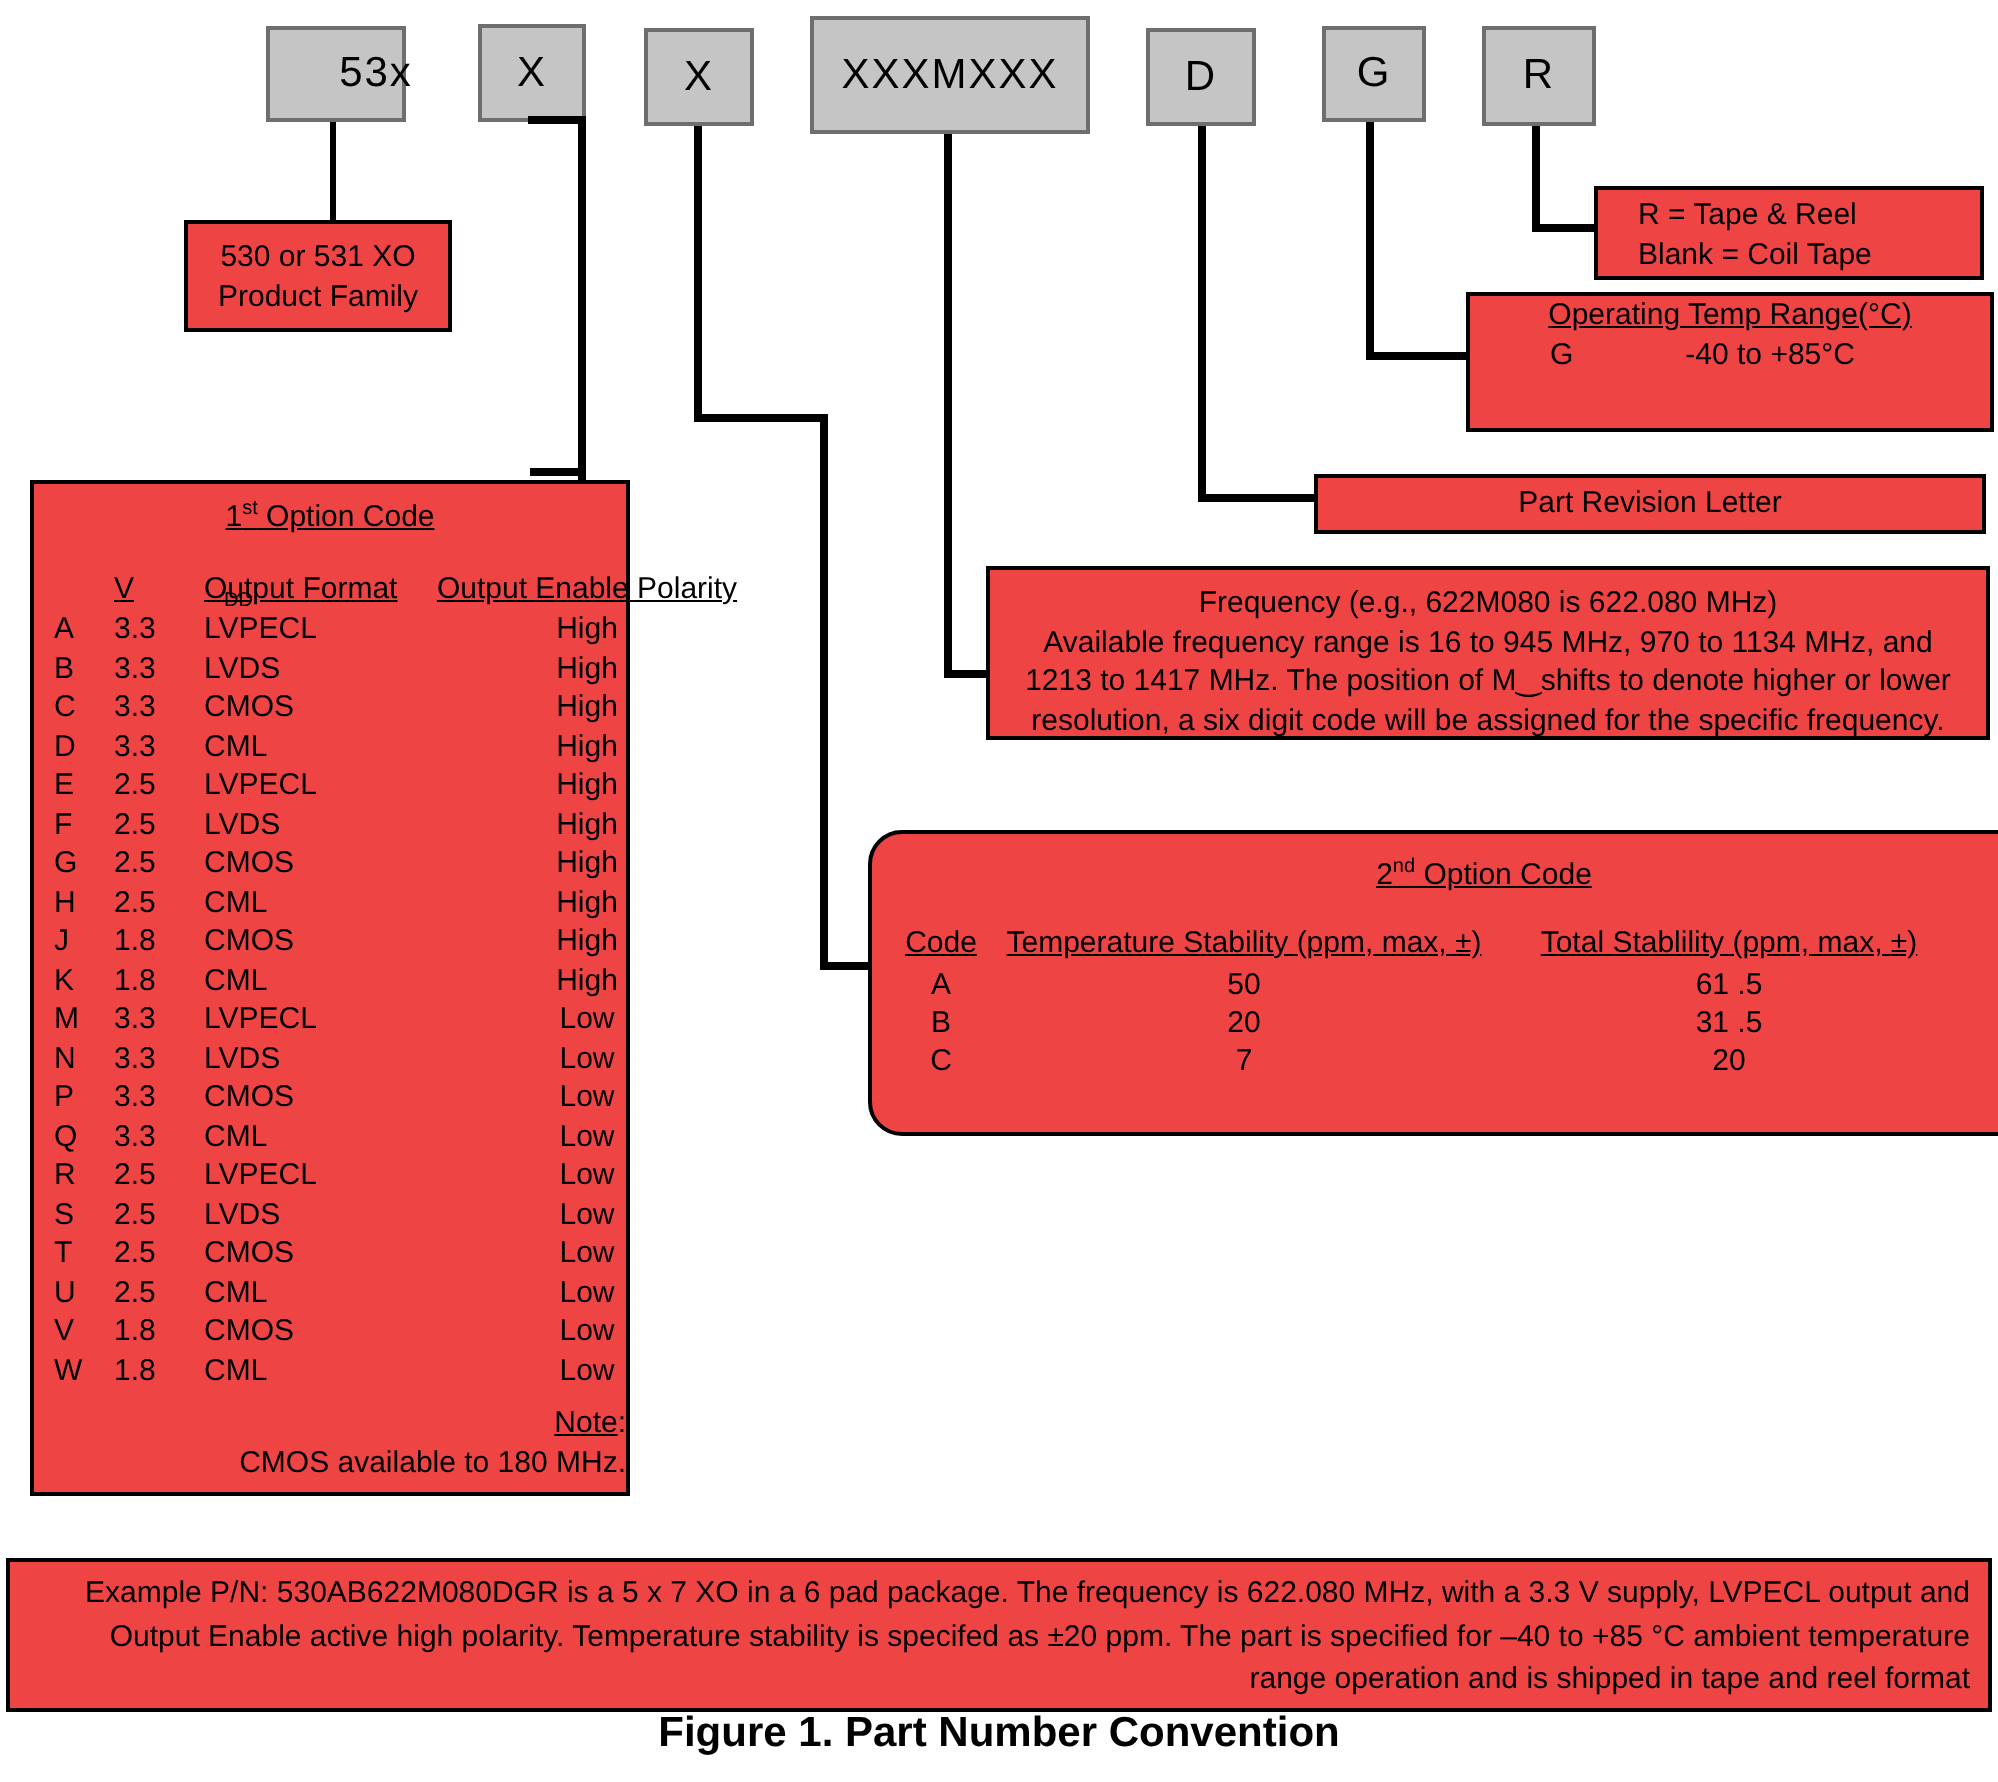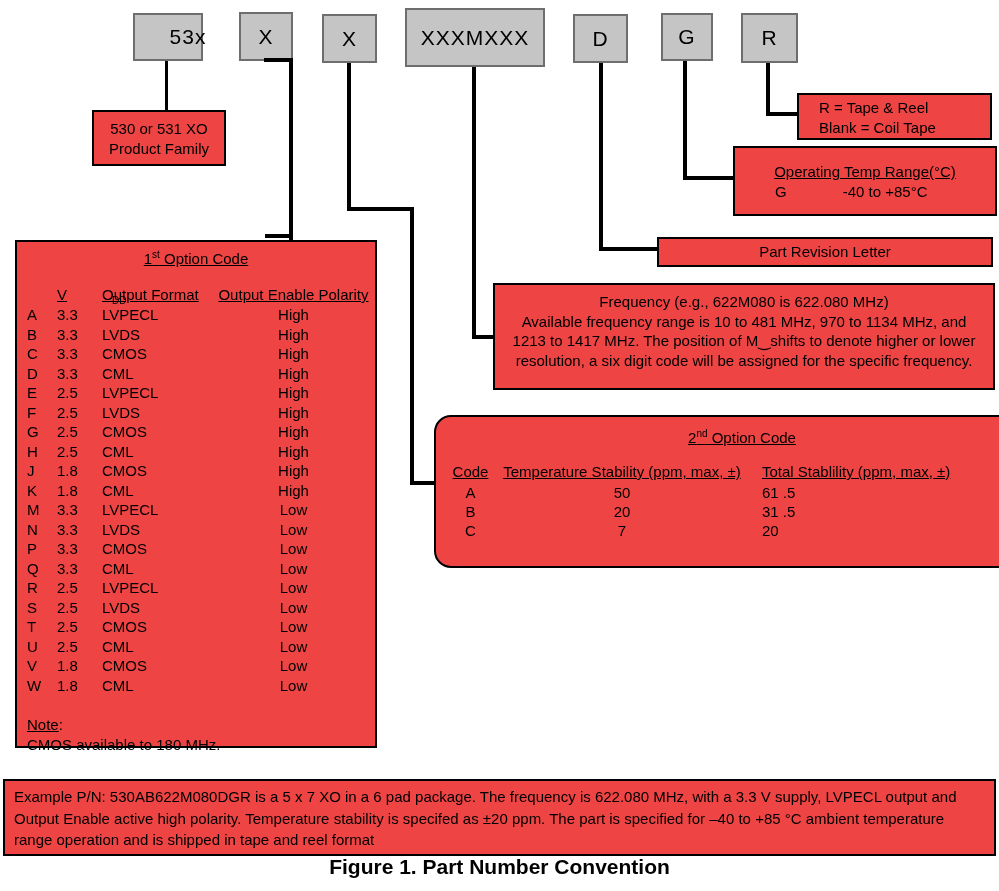--- a/index.html
+++ b/index.html
@@ -20,50 +20,50 @@
     border:2px solid #000; font-size:15px; line-height:19px;
   }
   .centered { text-align:center; }
   .u { text-decoration:underline; }
   sup { font-size:10px; vertical-align:super; line-height:0; }
   sub { font-size:10px; vertical-align:sub; line-height:0;padding-left:45px; }
 
   
   #product-family { left:92px; top:110px; width:134px; height:56px; padding-top:7px; line-height:20px; }
   #tape-reel { left:797px; top:93px; width:195px; height:47px; padding:3px 0 0 20px; line-height:20px; }
-  #op-temp { left:733px; top:146px; width:264px; height:70px; padding-top:14px; line-height:20px; }
+  #op-temp { left:733px; top:146px; width:264px; height:70px; line-height:20px; }
   #op-temp .ot-row { display:flex; }
   #op-temp .ot-code { margin-left:40px; }
   #op-temp .ot-range { margin-left:56px; }
   #part-rev { left:657px; top:237px; width:336px; height:30px; line-height:26px; }
-  #frequency { left:493px; top:283px; width:502px; height:107px; padding-top:7px; line-height:19.5px; }
+  #frequency { left:493px; top:283px; width:502px; height:87px; padding-top:7px; line-height:19.5px; }
 
   
-  #option1 { left:15px; top:240px; width:362px; height:508px; }
+  #option1 { left:15px; top:240px; width:300px; height:508px; }
   #option1 .o1-title { margin-top:7px; text-align:center; }
   .o1-row { display:flex; height:19.5px; align-items:baseline; }
   #o1-header { margin-top:17px; height:20px; }
   .o1-letter { width:20px; margin-left:10px; flex:none; }
   .o1-vdd { width:45px; margin-left:10px; flex:none; }
   .o1-fmt { width:113px; flex:none; }
   .o1-pol { width:157px; flex:none; text-align:center; }
   #o1-header .o1-pol { white-space:nowrap; }
-  #option1 .o1-note { margin-top:20px; margin-left:10px; line-height:20px; }
+  #option1 .o1-note { margin-top:7px; margin-left:10px; line-height:20px;text-align:right; }
 
   
   #option2 { left:434px; top:415px; width:616px; height:153px;border-radius:17px; }
   #option2 .o2-title { margin-top:11px; text-align:center; }
   .o2-row { display:flex; height:19px; align-items:baseline; }
   #o2-header { margin-top:15px; height:21px; }
   .o2-code { width:45px; margin-left:12px; flex:none; text-align:center; }
   .o2-temp { width:258px; flex:none; text-align:center; }
-  .o2-total { width:205px; margin-left:11px; flex:none; }
+  .o2-total { width:205px; margin-left:11px; flex:none; text-align:center; }
   #o2-header span .u { white-space:nowrap; }
 
-  #example { left:3px; top:779px; width:993px; height:77px; padding:5px 9px; line-height:21.5px; }
+  #example { left:3px; top:779px; width:993px; height:77px; padding:5px 9px; line-height:21.5px;text-align:right; }
   #caption { position:absolute; left:0; top:855px; width:999px; text-align:center; font-weight:bold; font-size:21px; }
 </style>
 </head>
 <body>
 
 <div id="canvas">
 
   <div class="code-box" style="left:133px; top:13px; width:70px; height:48px;padding-left:40px;">
       <span>53x</span>
     </div>
@@ -126,21 +126,21 @@
       <span class="ot-range">-40 to +85°C</span>
     </div>
   </div>
 
   <div class="wbox centered" id="part-rev">
     <span>Part Revision Letter</span>
   </div>
 
   <div class="wbox centered" id="frequency">
     <div>Frequency (e.g., 622M080 is 622.080 MHz)</div>
-    <div>Available frequency range is 10 to 481 MHz, 970 to 1134 MHz, and</div>
+    <div>Available frequency range is 16 to 945 MHz, 970 to 1134 MHz, and</div>
     <div>1213 to 1417 MHz. The position of M‿shifts to denote higher or lower</div>
     <div>resolution, a six digit code will be assigned for the specific frequency.</div>
   </div>
 
   <div class="wbox" id="option1">
     <div class="o1-title">
       <span class="u"><span>1</span><sup>st</sup><span> Option Code</span></span>
     </div>
     <div class="o1-row" id="o1-header">
       <span class="o1-letter"></span>

